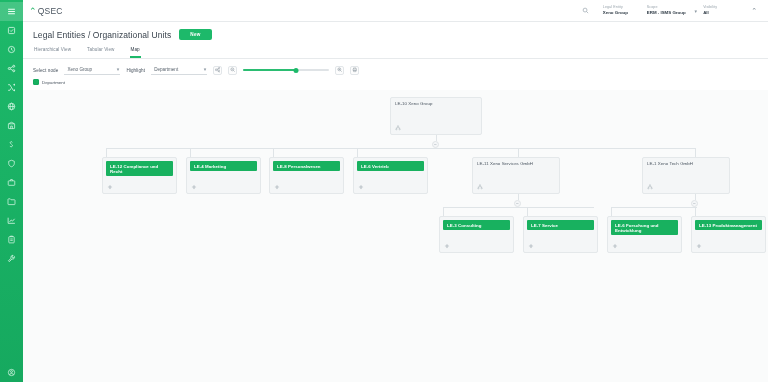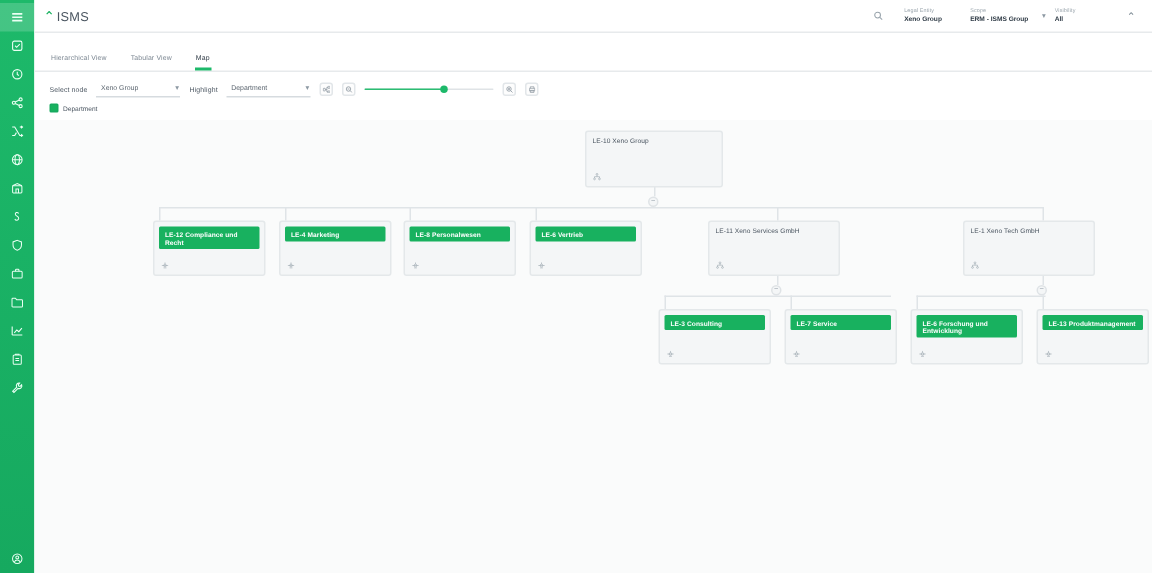--- a/index.html
+++ b/index.html
@@ -218,21 +218,21 @@
           <path d="M4.6 12c.6-1.6 1.9-2.4 3.4-2.4s2.8.8 3.4 2.4"></path>
         </svg>
     </div>
   </nav>
 
   <div class="main">
 
     <header class="topbar">
       <div class="brand">
         <span class="mark">⌃</span>
-        <span class="word">ISMS</span>
+        <span class="word">QSEC</span>
       </div>
       <div class="top-spacer"></div>
       <div class="top-search">
         <svg viewBox="0 0 16 16" fill="none" stroke="currentColor" stroke-width="1.6">
             <circle cx="7" cy="7" r="4.4"></circle>
             <path d="M10.4 10.4L14 14"></path>
           </svg>
       </div>
       <div class="ctx-wrap">
         <div class="ctx">
@@ -250,20 +250,24 @@
       <div class="ctx-wrap">
         <div class="ctx">
           <span class="lbl">Visibility</span>
           <span class="val">All</span>
         </div>
       </div>
       <span class="collapse-caret">⌃</span>
     </header>
 
     <div class="pagehead">
+      <div class="ph-row">
+        <h1 class="ph-title">Legal Entities / Organizational Units</h1>
+        <button class="btn-new">New</button>
+      </div>
       <div class="tabs">
         <div class="tab">Hierarchical View</div>
         <div class="tab">Tabular View</div>
         <div class="tab active">Map</div>
       </div>
     </div>
 
     <div class="toolbar">
       <span class="tb-label">Select node</span>
       <div class="tb-select">

